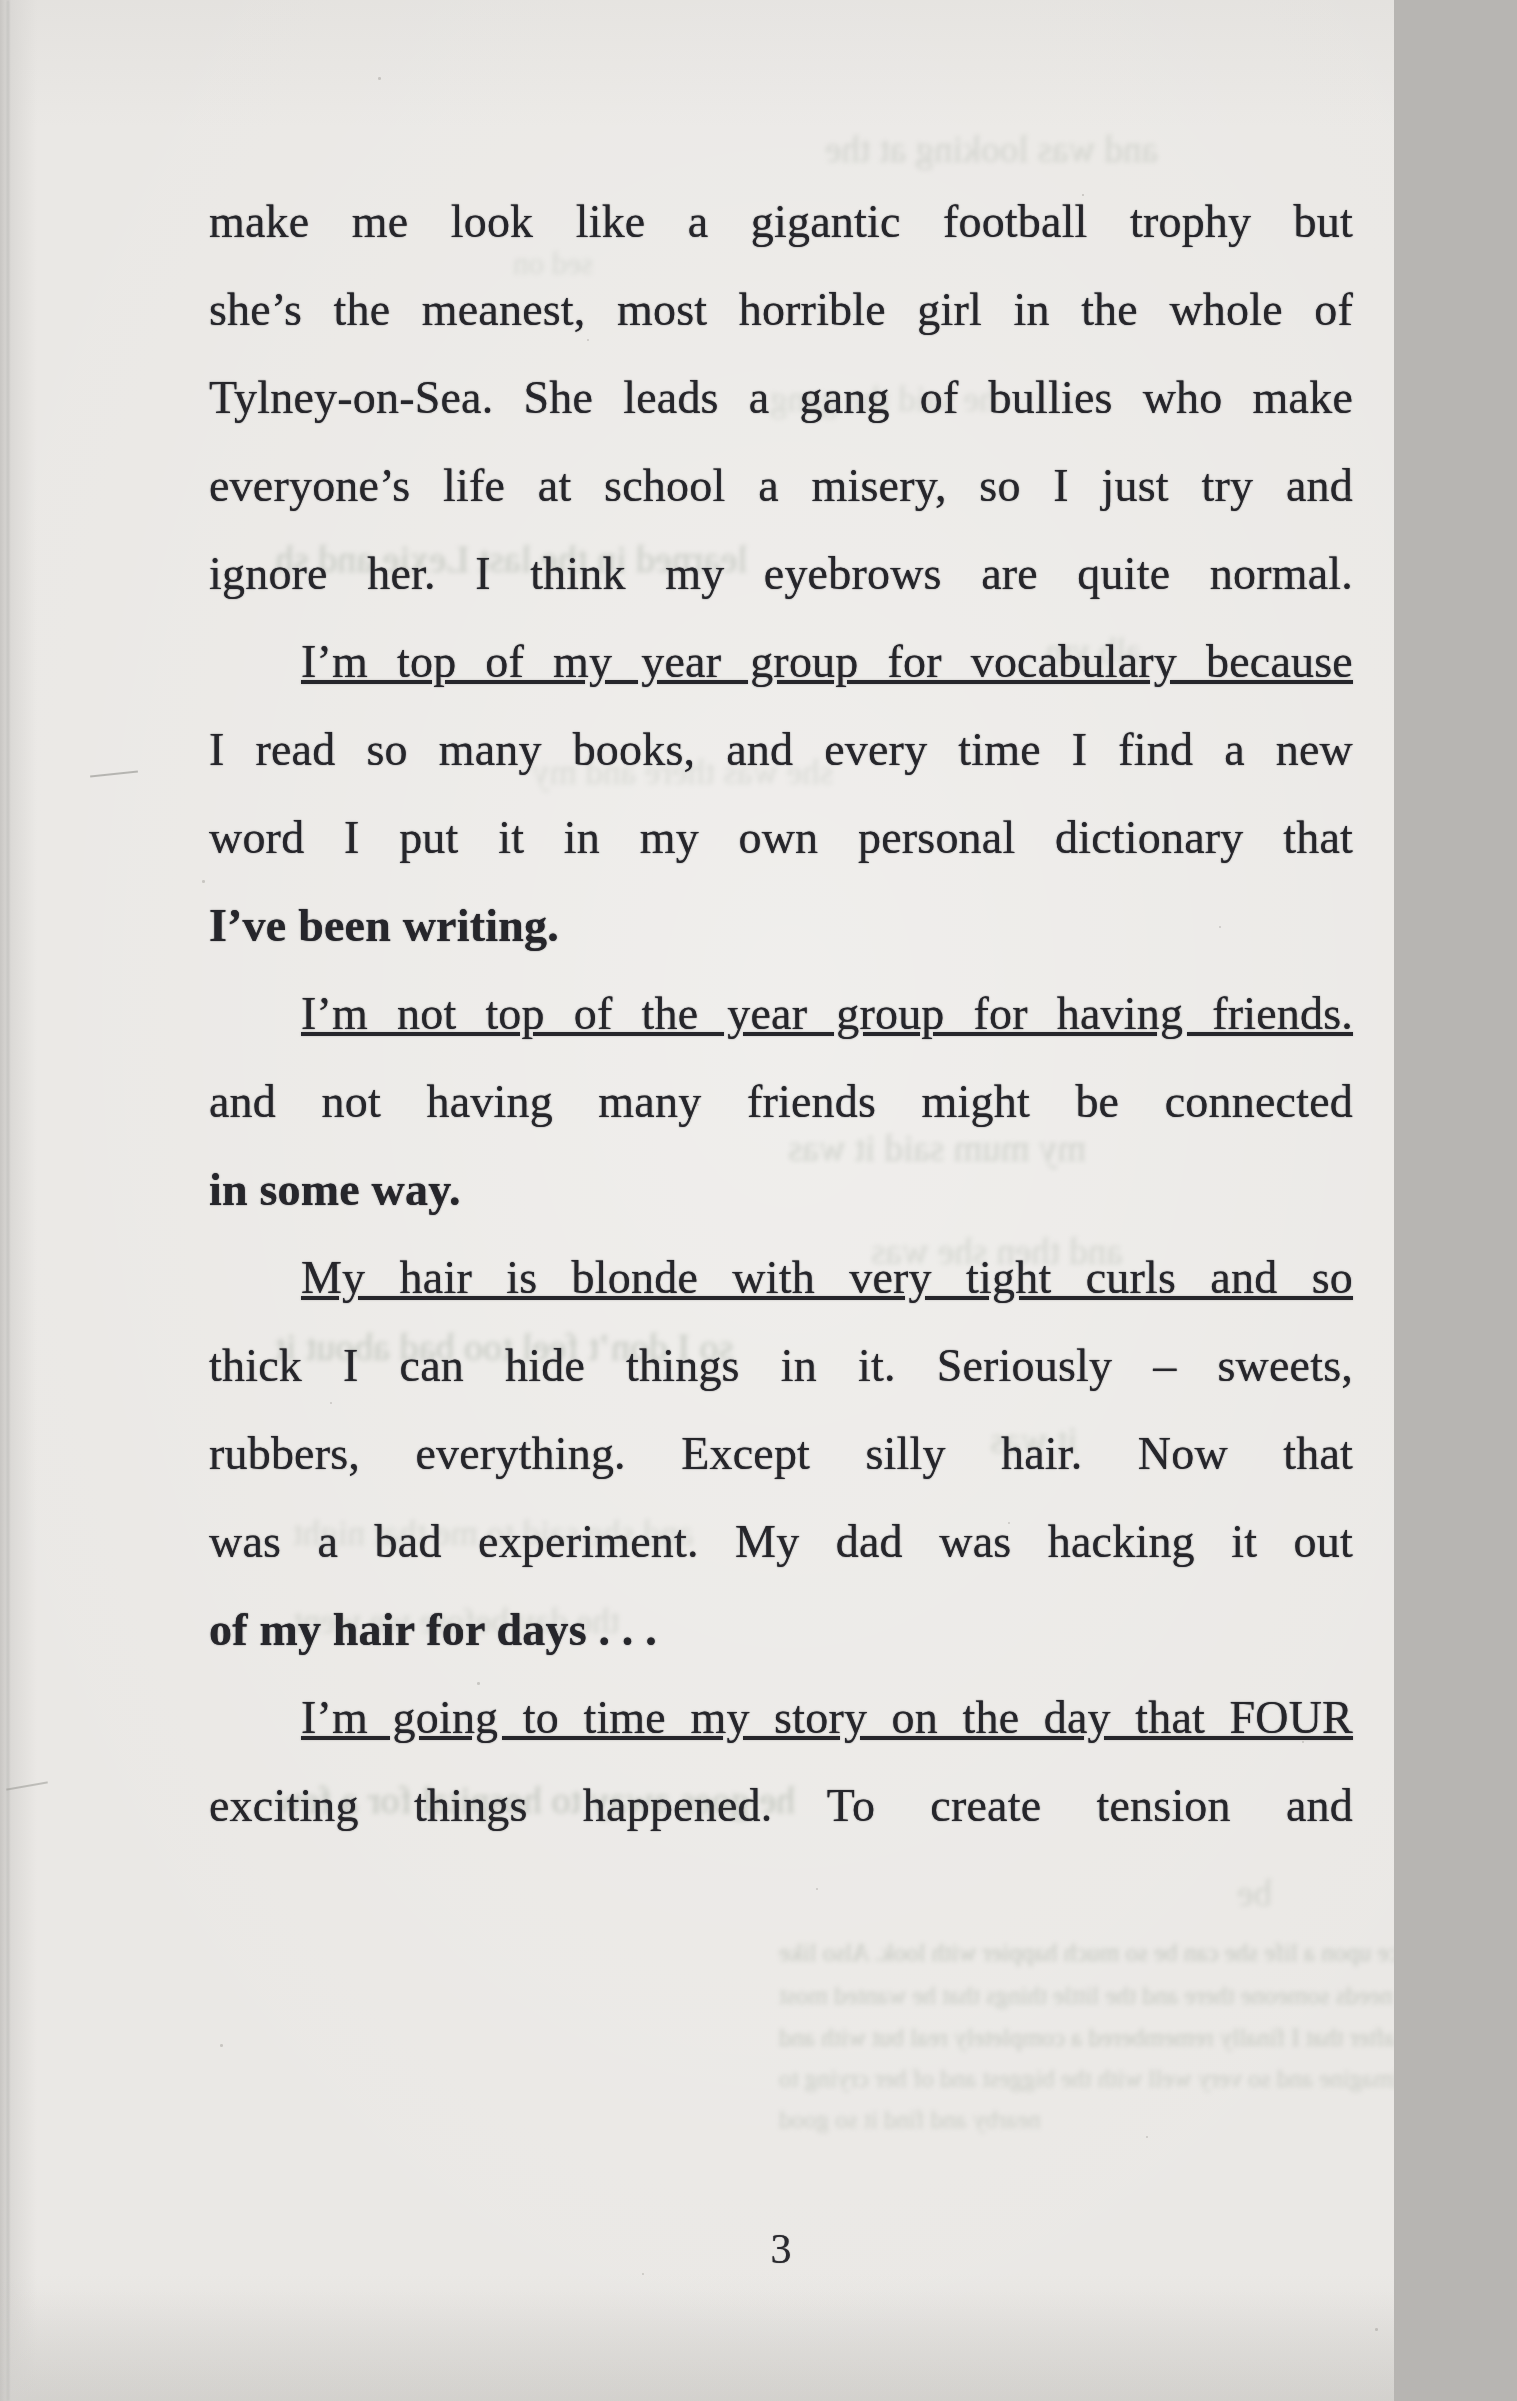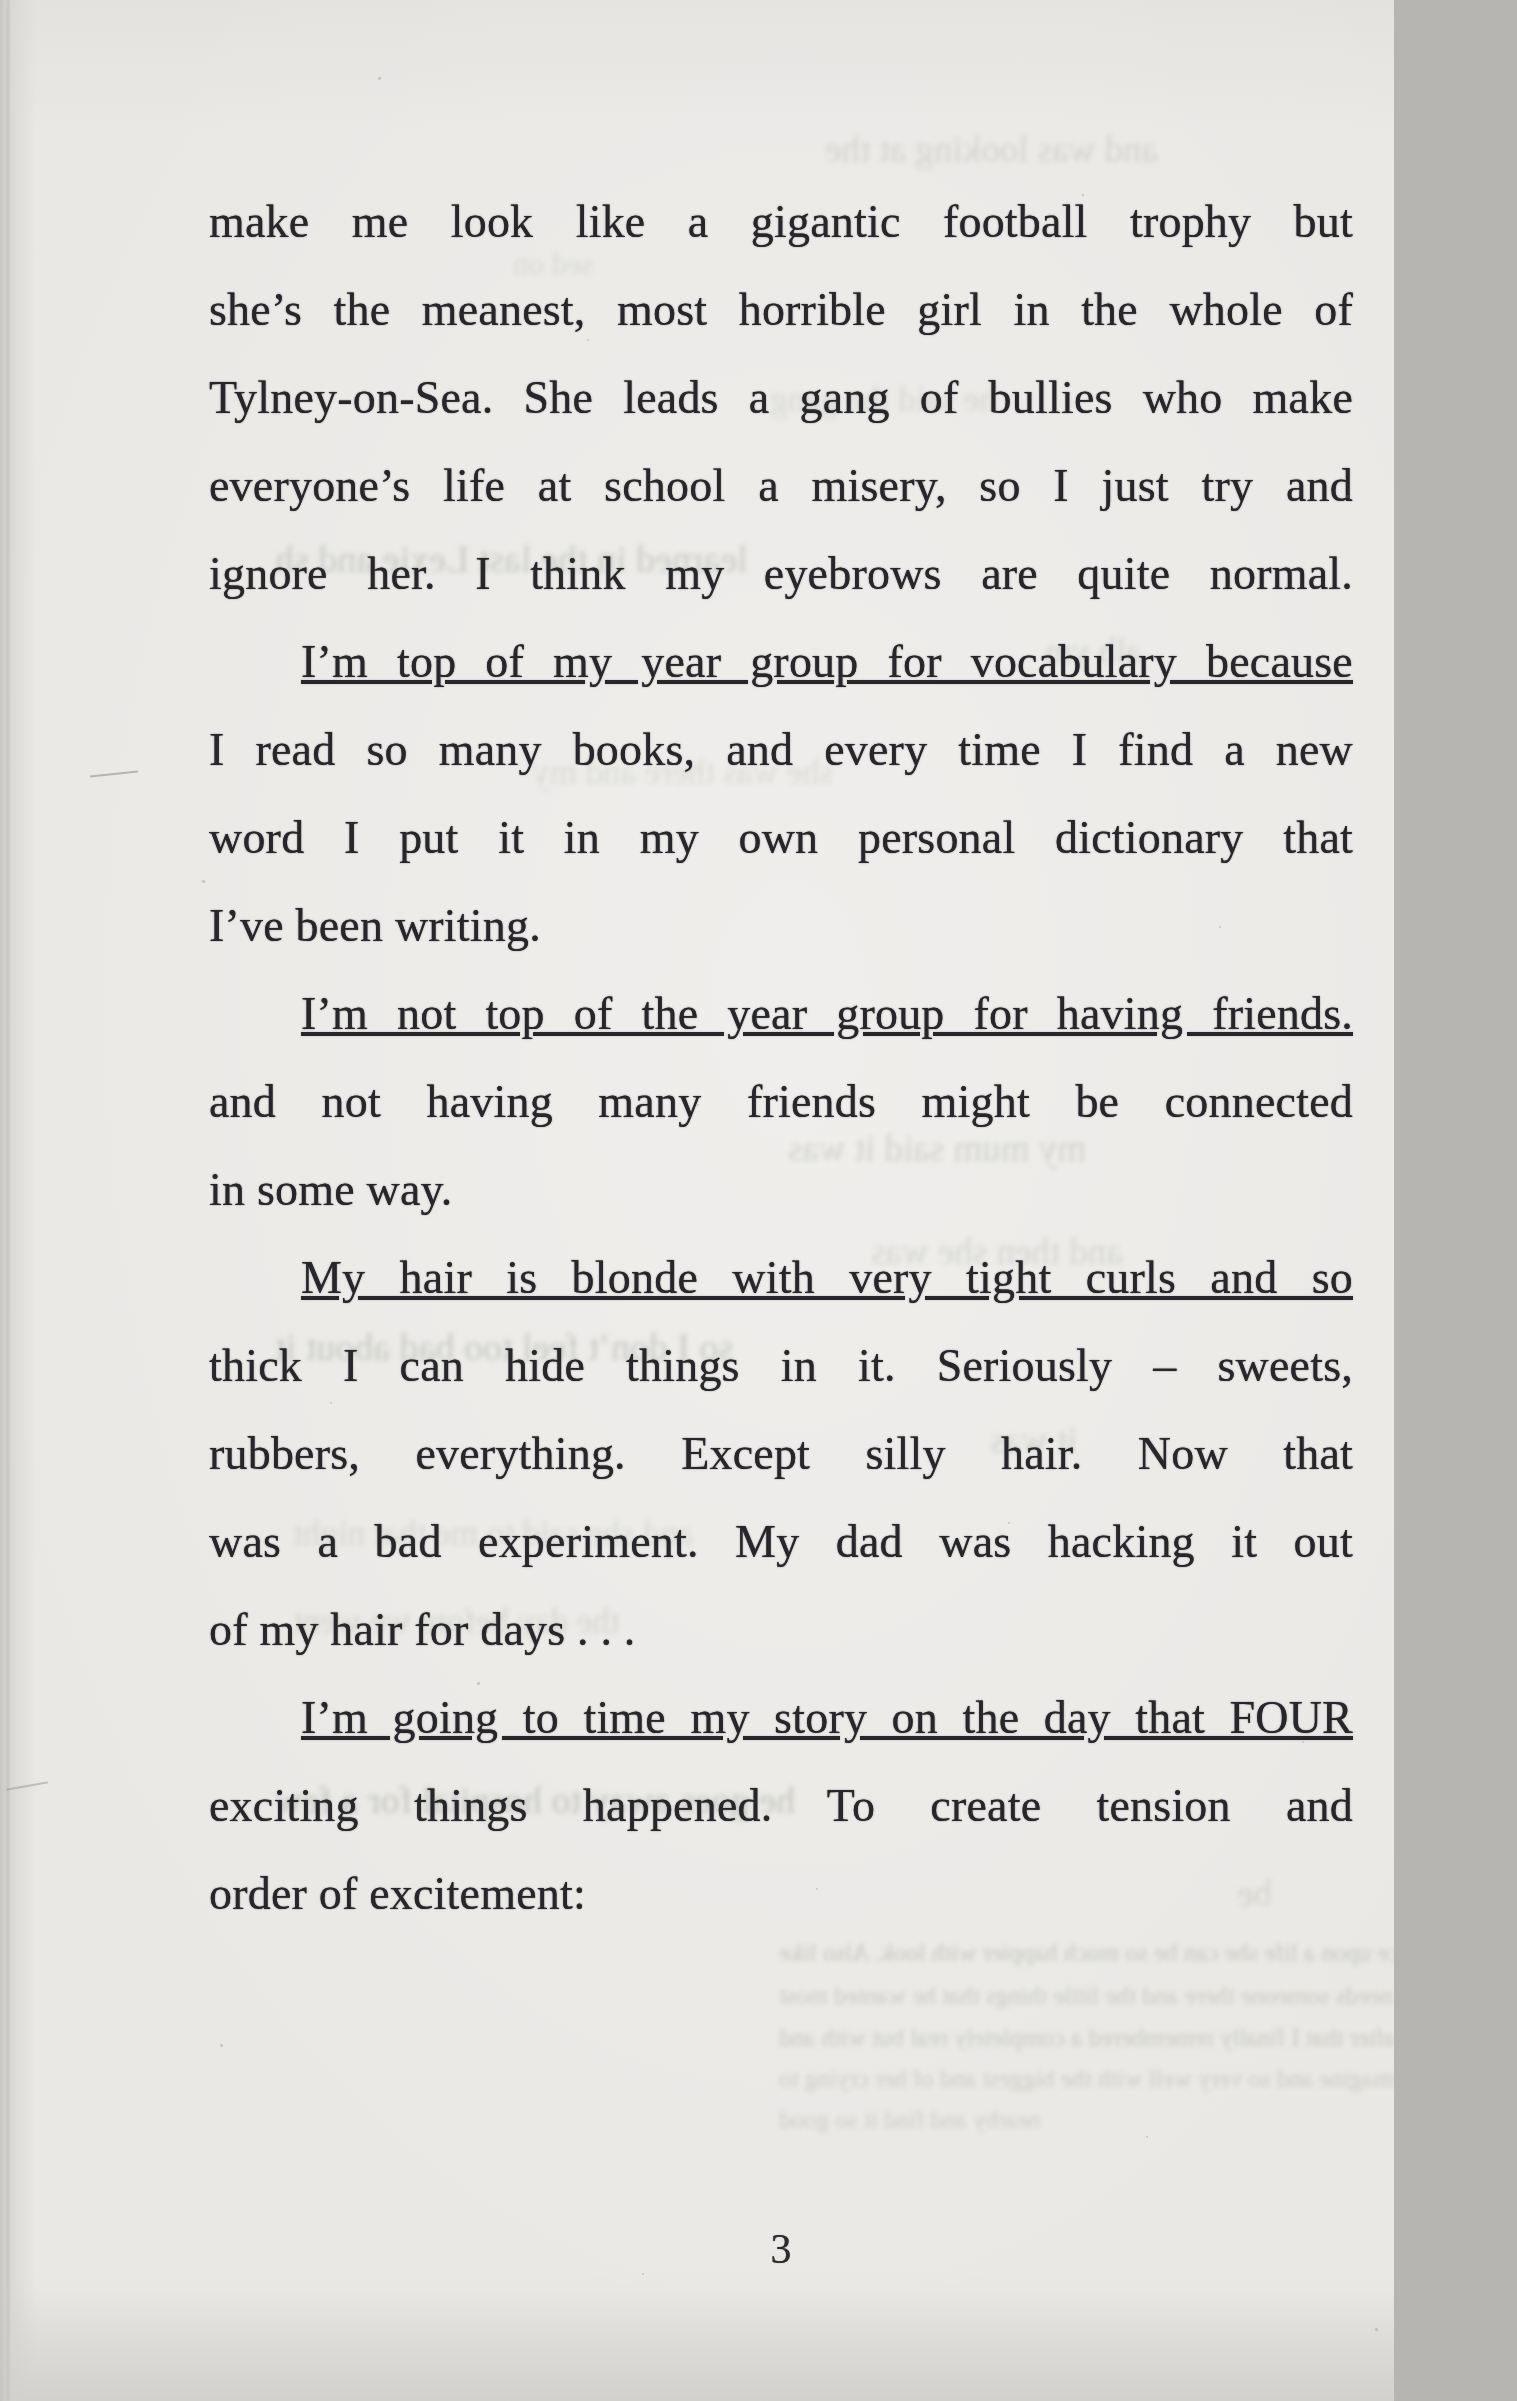--- a/index.html
+++ b/index.html
@@ -35,21 +35,21 @@
 
   
   #text-block{
     position:absolute;left:209px;top:178px;width:1144px;
     font-size:46px;line-height:88px;
     color:#26262b;
     letter-spacing:0.2px;
     text-shadow:0 0 0.9px rgba(38,38,43,0.85),0 0 2.3px rgba(38,38,43,0.22);
   }
   .line{text-align:justify;text-align-last:justify;}
-  .line.nofill{text-align-last:left;}
+  .line.nofill{text-align-last:left;font-weight:bold;}
   .line.indent{text-indent:92px;text-decoration:underline;}
   .it{}
 
   #page-number{
     position:absolute;left:209px;top:2225px;width:1144px;
     text-align:center;font-size:42px;color:#2a2a2f;
     text-shadow:0 0 0.9px rgba(40,40,45,0.8);
   }
 
   
@@ -107,21 +107,20 @@
       <div class="line indent"><span>I’m not top of the year group for having friends.</span></div>
       <div class="line"><span>and not having many friends might be connected</span></div>
       <div class="line nofill"><span>in some way.</span></div>
       <div class="line indent"><span>My hair is blonde with very tight curls and so</span></div>
       <div class="line"><span>thick I can hide things in it. Seriously – sweets,</span></div>
       <div class="line"><span>rubbers, everything. Except silly hair. Now </span><span class="it">that</span></div>
       <div class="line"><span>was a bad experiment. My dad was hacking it out</span></div>
       <div class="line nofill"><span>of my hair for days . . .</span></div>
       <div class="line indent"><span>I’m going to time my story on the day that FOUR</span></div>
       <div class="line"><span>exciting things happened. To create tension and</span></div>
-      <div class="line nofill"><span>order of excitement:</span></div>
     </div>
 
   <div id="page-number">3</div>
 
   <div class="shade" id="shade-bottom-band"></div>
 
   <div class="scratch" style="left:90px;top:773px;width:48px;height:1.8px;transform:rotate(-6deg);opacity:.55;filter:blur(0.5px);"></div>
   <div class="scratch" style="left:5.5px;top:1785px;width:42px;height:1.8px;transform:rotate(-10deg);opacity:.45;filter:blur(0.5px);"></div>
 <div class="speck" style="left: 378px; top: 77px; width: 2.7px; height: 2.7px; opacity: 0.3;"></div>
     <div class="speck" style="left: 1082px; top: 194px; width: 1.8px; height: 1.8px; opacity: 0.35;"></div>

